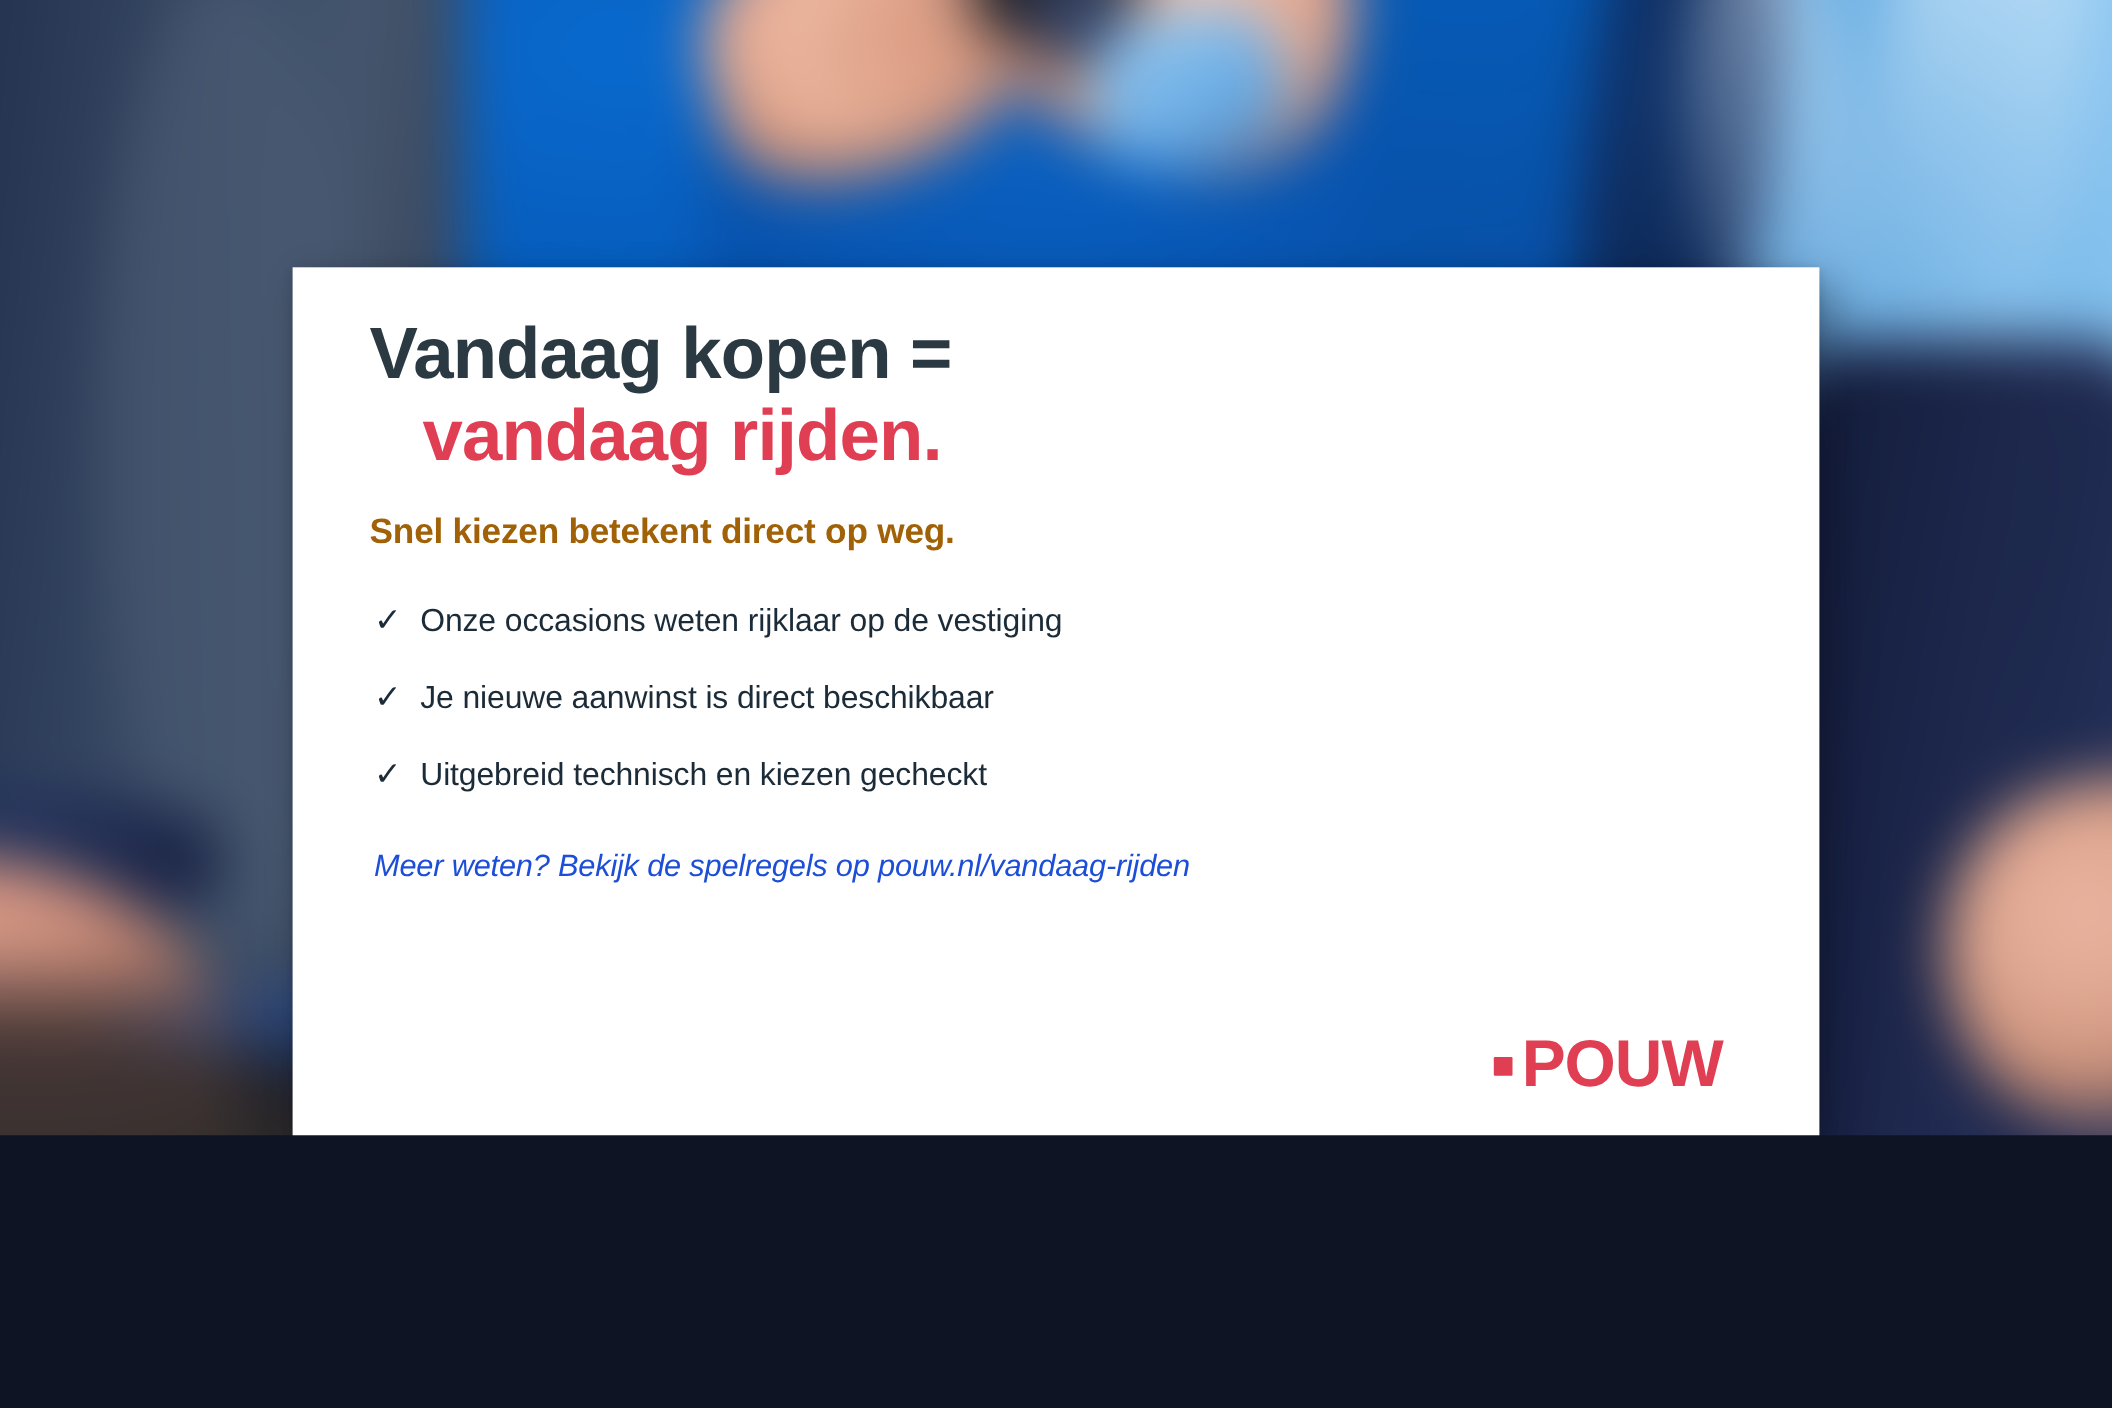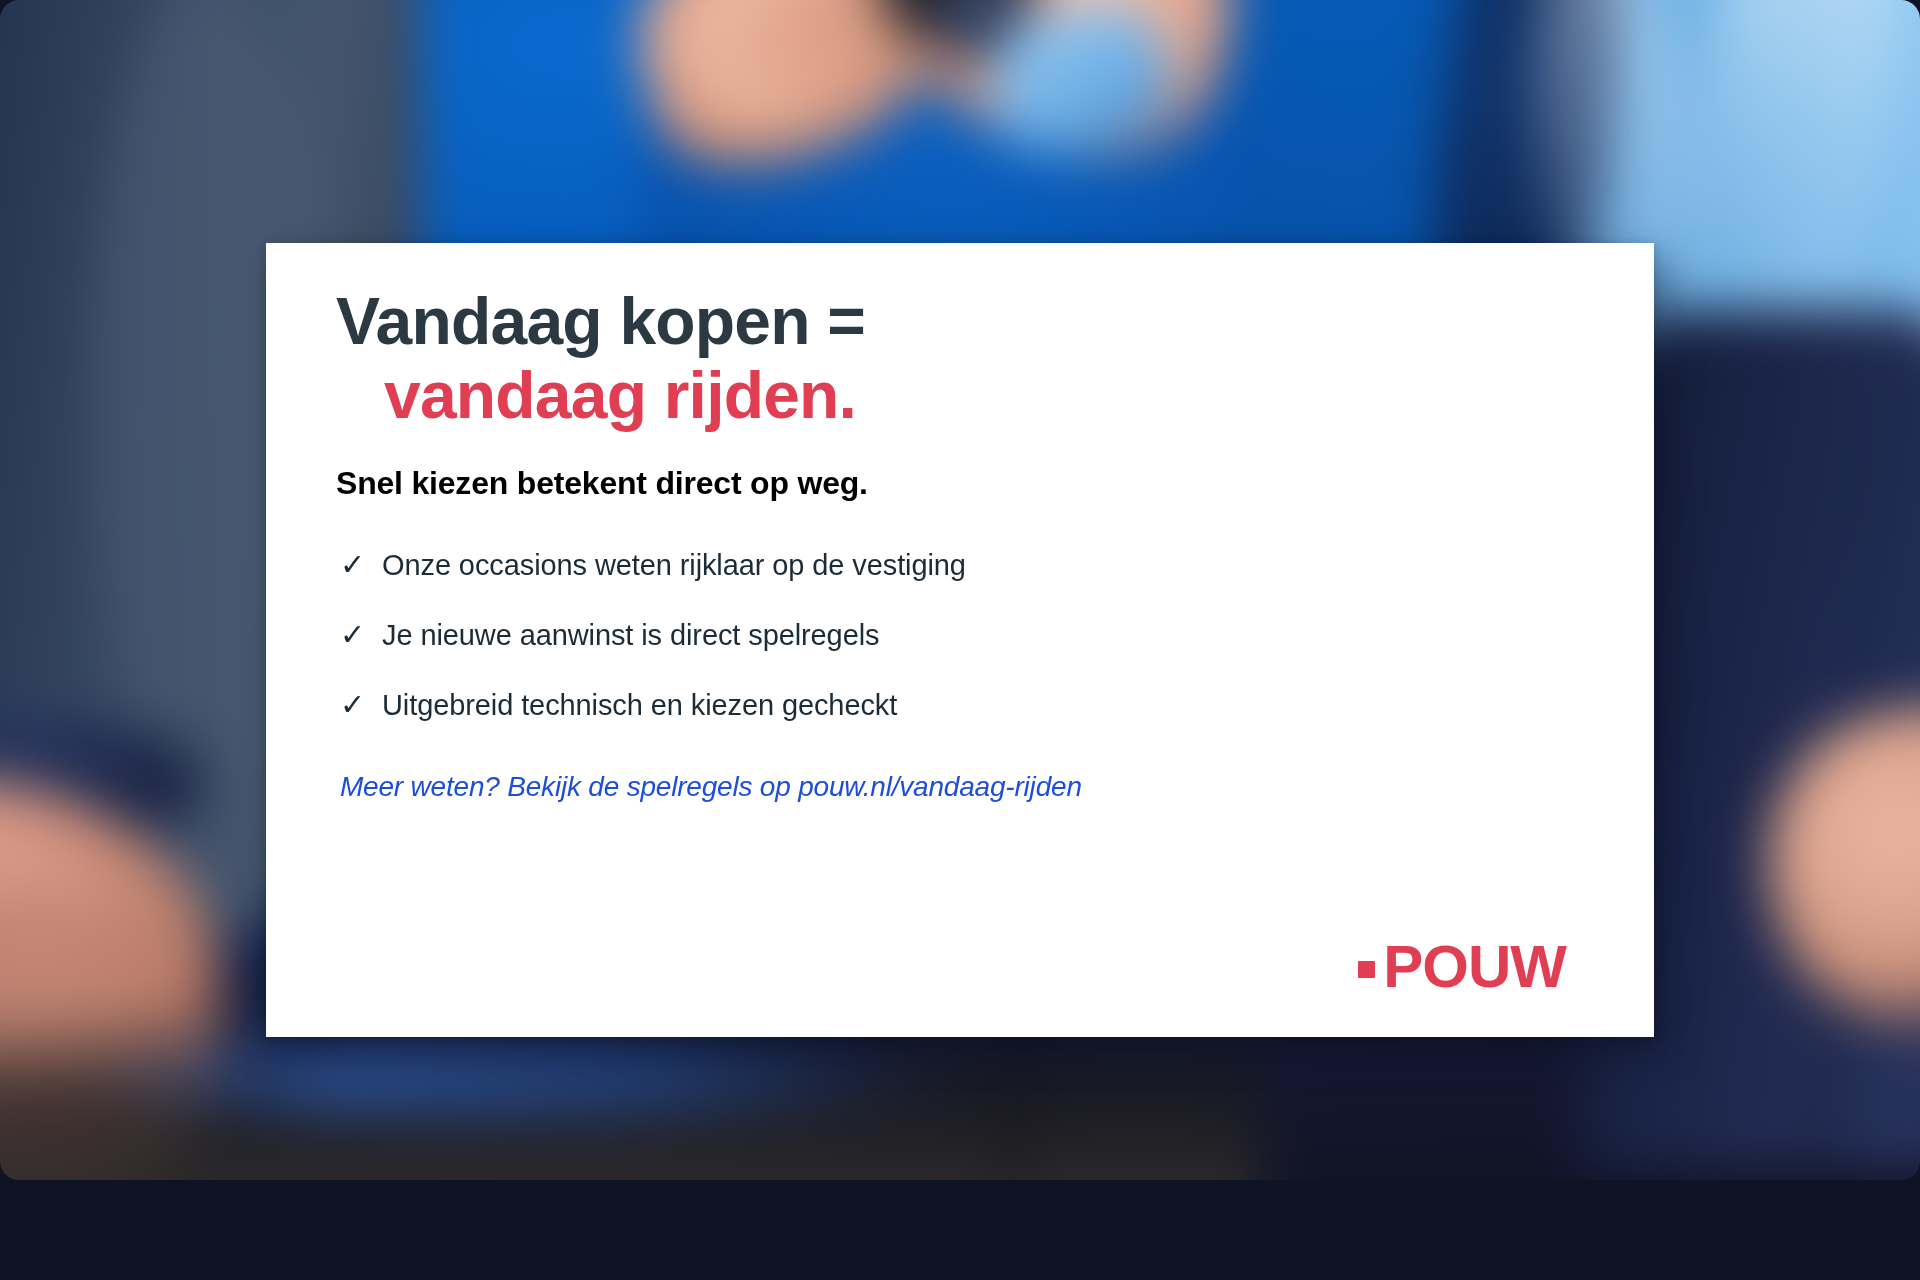--- a/index.html
+++ b/index.html
@@ -6,23 +6,22 @@
 
   html, body {
     width:1920px; height:1280px;
     overflow:hidden;
     background:#0e1424;
     font-family:"Liberation Sans", sans-serif;
   }
 
   #stage {
     position:relative;
-    width:1920px; height:1180px;
+    width:1920px; height:1032px;
     overflow:hidden;
-    border-radius:19px;
   }
 
   
   #photo {
     position:absolute; inset:-120px;
     overflow:hidden;
     filter: blur(26px) saturate(1.08);
   }
   .bg-layer { position:absolute; }
 
@@ -231,21 +230,21 @@
     white-space:nowrap;
   }
   .hl-line1 { color:#2b3a42; display:block; }
   .hl-line2 { color:#e03e52; display:block;margin-left:48px; }
 
   .subheading {
     position:absolute;
     left:0; top:222px;
     font-size:32px;
     font-weight:700;
-    color:#000000;
+    color:#a16207;
     letter-spacing:-0.2px;
     white-space:nowrap;
   }
 
   .bullets {
     position:absolute;
     left:4px; top:306px;
     list-style:none;
   }
   .bullet {
@@ -348,21 +347,21 @@
 
       <h2 class="subheading">Snel kiezen betekent direct op weg.</h2>
 
       <ul class="bullets">
         <li class="bullet">
           <span class="check">✓</span>
           <span>Onze occasions weten rijklaar op de vestiging</span>
         </li>
         <li class="bullet">
           <span class="check">✓</span>
-          <span>Je nieuwe aanwinst is direct spelregels</span>
+          <span>Je nieuwe aanwinst is direct beschikbaar</span>
         </li>
         <li class="bullet">
           <span class="check">✓</span>
           <span>Uitgebreid technisch en kiezen gecheckt</span>
         </li>
       </ul>
 
       <p class="footnote">Meer weten? Bekijk de spelregels op pouw.nl/vandaag-rijden</p>
 
       <div id="logo">

